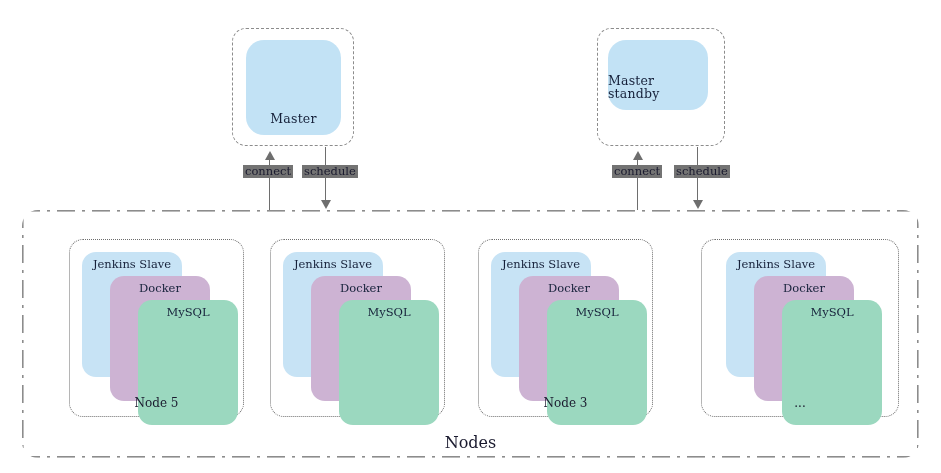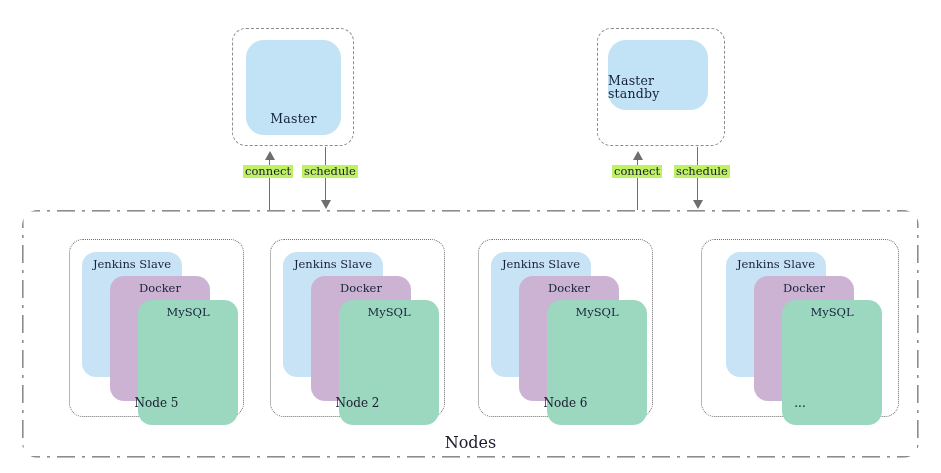--- a/index.html
+++ b/index.html
@@ -65,21 +65,21 @@
   .arrow-head.down {
     border-left: 5px solid transparent;
     border-right: 5px solid transparent;
     border-top: 9px solid #6e6e6e;
   }
   .edge-label {
     position: absolute;
     font-size: 11.5px;
     color: #1a1a2e;
     white-space: nowrap;
-    background: #bef264;
+    background: #737373;
     padding: 0 2px;
     line-height: 1.1;
   }
 
   
   .nodes-outer {
     position: absolute;
     left: 22px;
     top: 210px;
     width: 897px;
@@ -192,34 +192,33 @@
     <div class="node" style="left:248px; width:175px;">
       <div class="card jenkins" style="left:12px; top:12px; width:100px; height:125px;">
         <span class="card-label">Jenkins Slave</span>
       </div>
       <div class="card docker" style="left:40px; top:36px; width:100px; height:125px;">
         <span class="card-label">Docker</span>
       </div>
       <div class="card mysql" style="left:68px; top:60px; width:100px; height:125px;">
         <span class="card-label">MySQL</span>
       </div>
-      <div class="node-label">Node 2</div>
     </div>
 
     <div class="node" style="left:456px; width:175px;">
       <div class="card jenkins" style="left:12px; top:12px; width:100px; height:125px;">
         <span class="card-label">Jenkins Slave</span>
       </div>
       <div class="card docker" style="left:40px; top:36px; width:100px; height:125px;">
         <span class="card-label">Docker</span>
       </div>
       <div class="card mysql" style="left:68px; top:60px; width:100px; height:125px;">
         <span class="card-label">MySQL</span>
       </div>
-      <div class="node-label">Node 6</div>
+      <div class="node-label">Node 3</div>
     </div>
 
     <div class="node" style="left:679px; width:198px;">
       <div class="card jenkins" style="left:24px; top:12px; width:100px; height:125px;">
         <span class="card-label">Jenkins Slave</span>
       </div>
       <div class="card docker" style="left:52px; top:36px; width:100px; height:125px;">
         <span class="card-label">Docker</span>
       </div>
       <div class="card mysql" style="left:80px; top:60px; width:100px; height:125px;">

